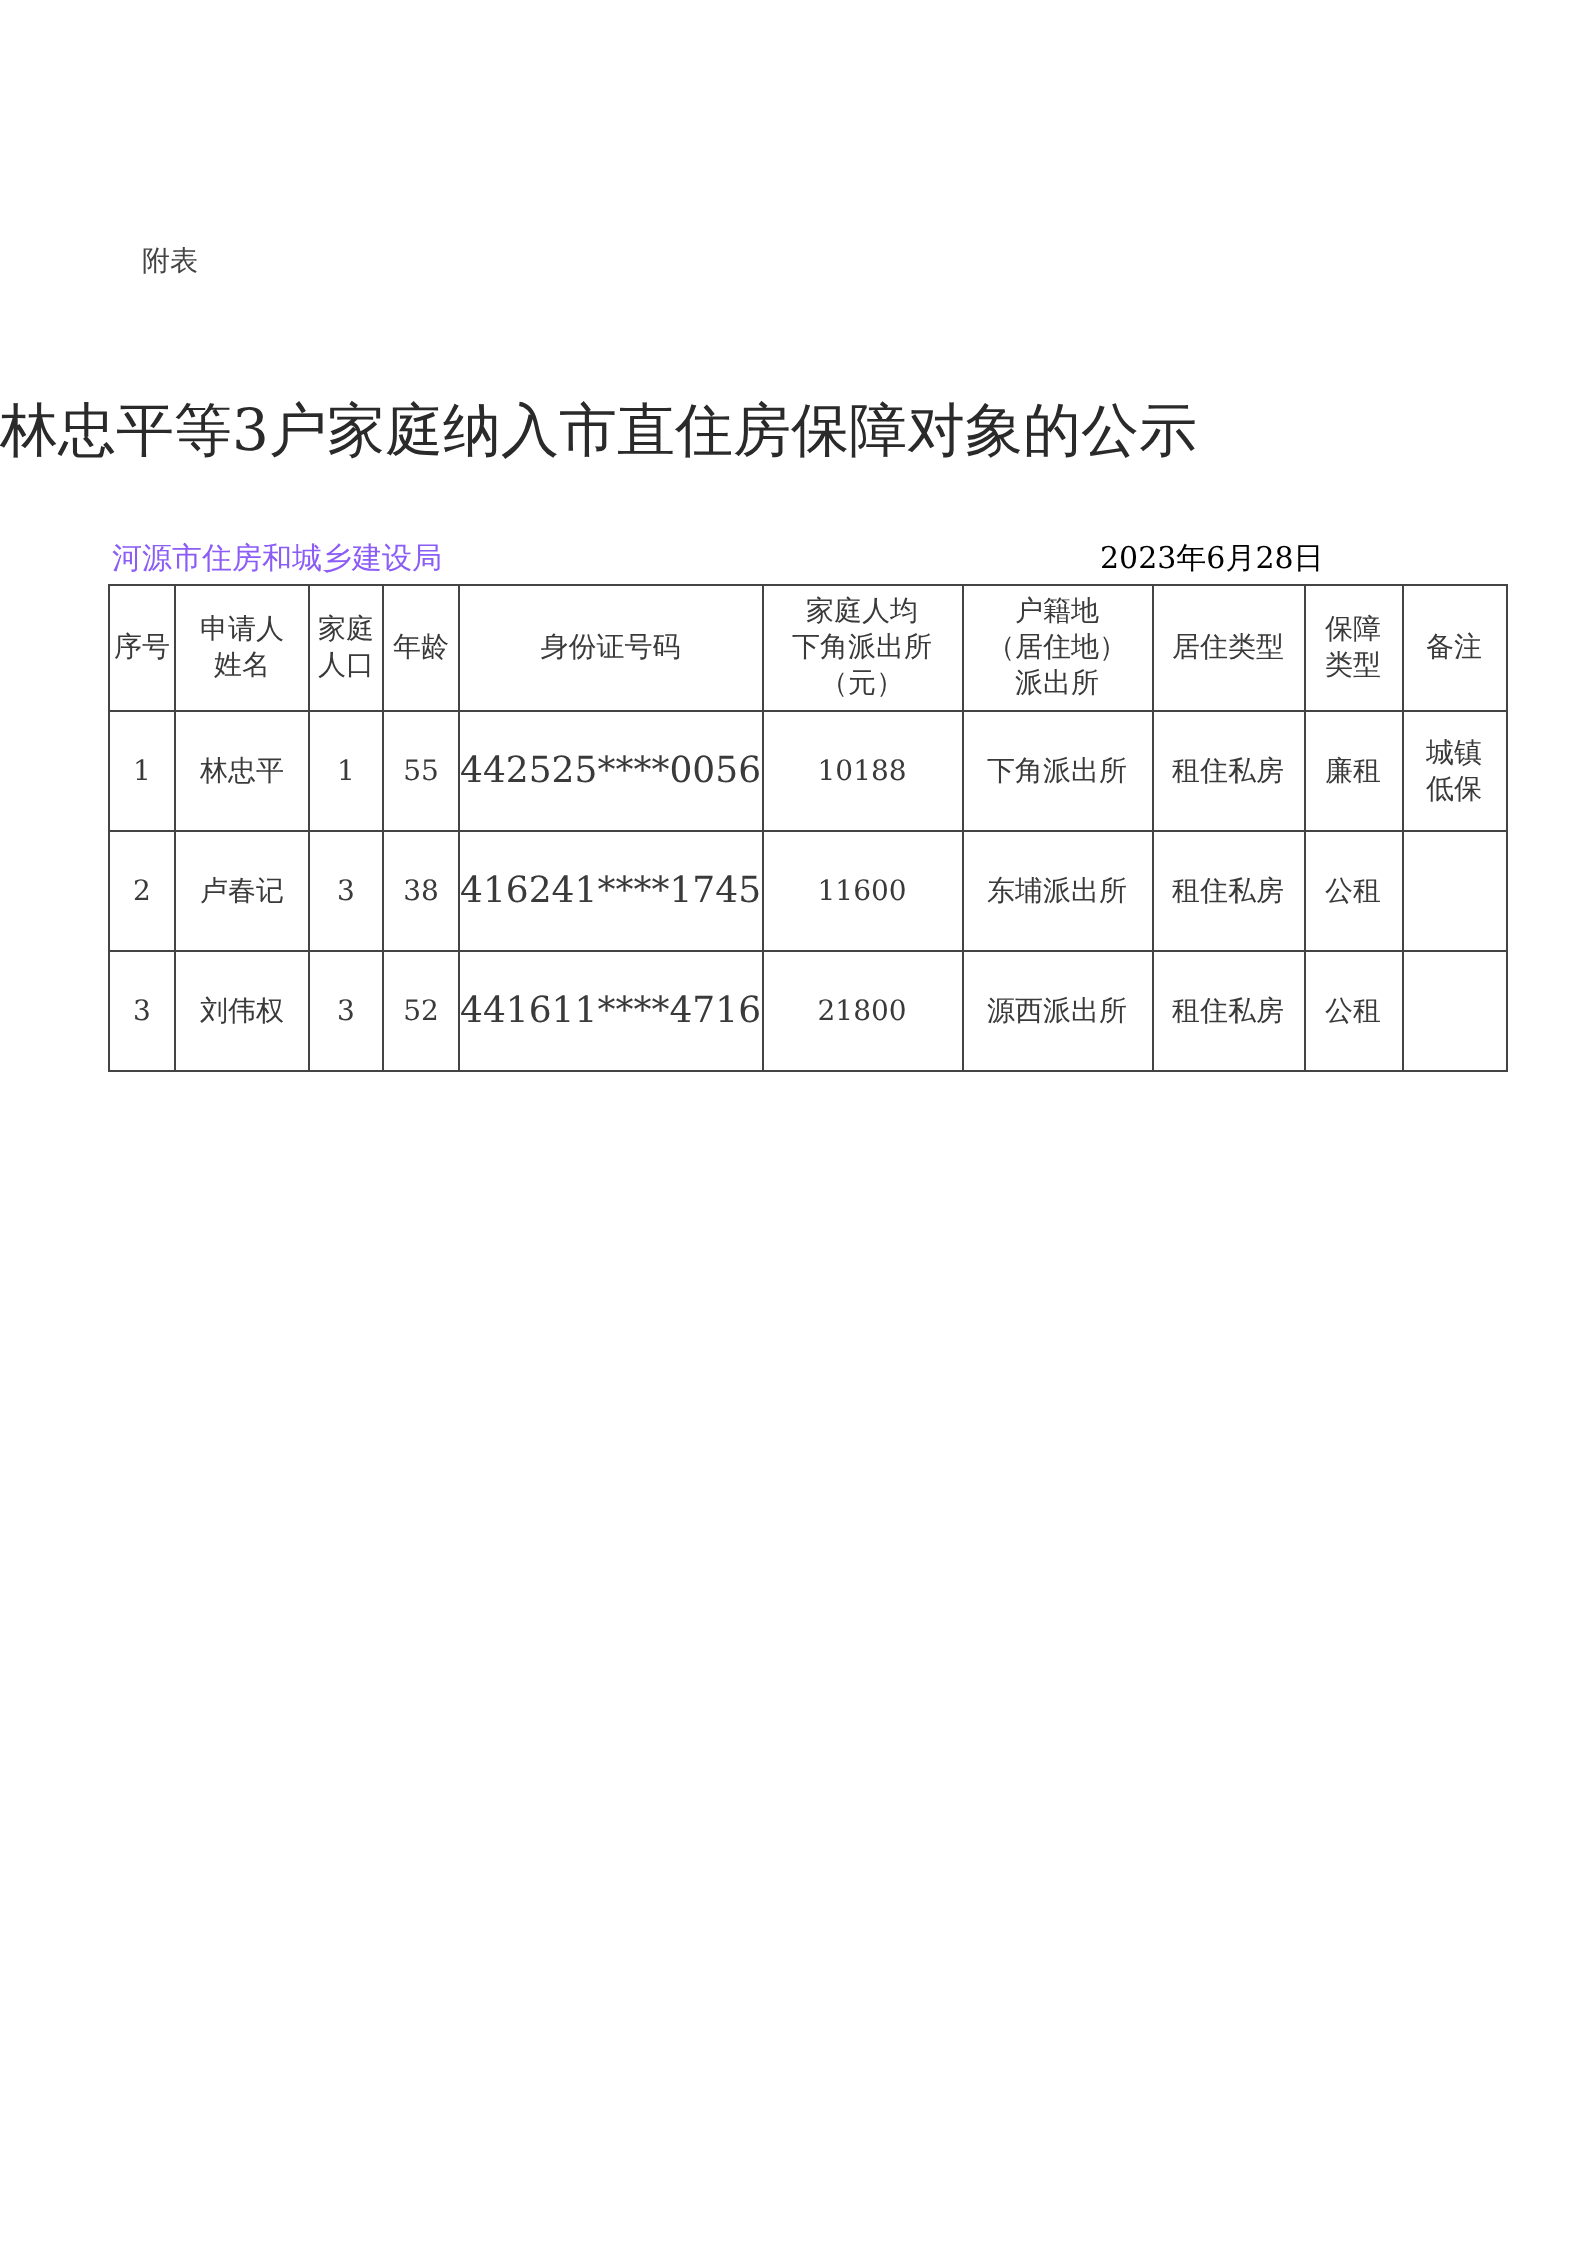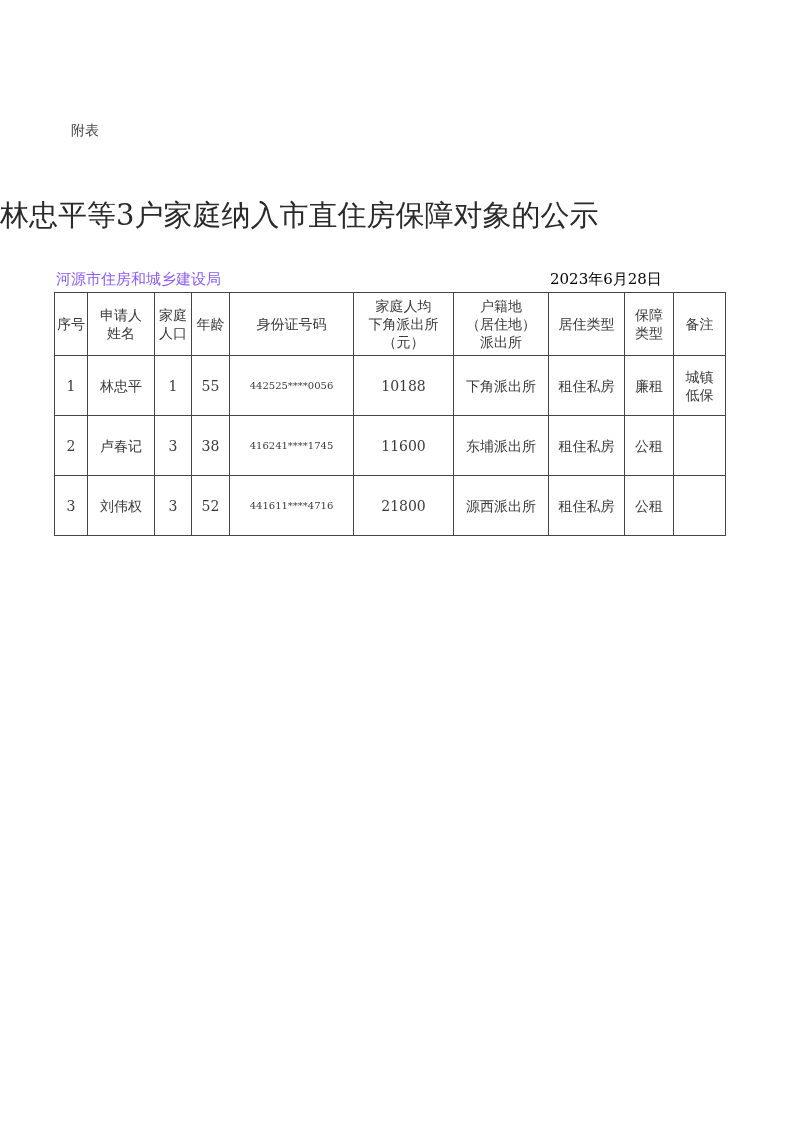--- a/index.html
+++ b/index.html
@@ -6,21 +6,21 @@
   body { width:794px; height:1123px; background:#ffffff; position:relative; overflow:hidden;
          font-family:"DejaVu Serif", "Liberation Serif", serif; color:#333; }
   .attach { position:absolute; left:58px; top:122px; font-size:14px; color:#444;padding-left:13px; }
   .title { position:absolute; left:0; width:738px; top:196px; font-size:29px; color:#2a2a2a; letter-spacing:0px; }
   .org { position:absolute; left:56px; top:270px; font-size:15px; color:#8b5cf6; }
   .date { position:absolute; left:550px; top:270px; font-size:15px; color:#000000; }
   table { position:absolute; left:54px; top:292px; border-collapse:collapse; table-layout:fixed; }
   td, th { border:1.5px solid #444; text-align:center; vertical-align:middle; font-weight:normal; font-size:14px; color:#3a3a3a; padding:0; line-height:18px; }
   th { height:62px; }
   td { height:59px; }
-  .mono { font-size:10px; }
+  .mono { font-size:18px; }
 </style>
 </head>
 <body>
 
 <div class="attach">附表</div>
 <div class="title">林忠平等3户家庭纳入市直住房保障对象的公示</div>
 <div class="org">河源市住房和城乡建设局</div>
 <div class="date">2023年6月28日</div>
 
 <table>

